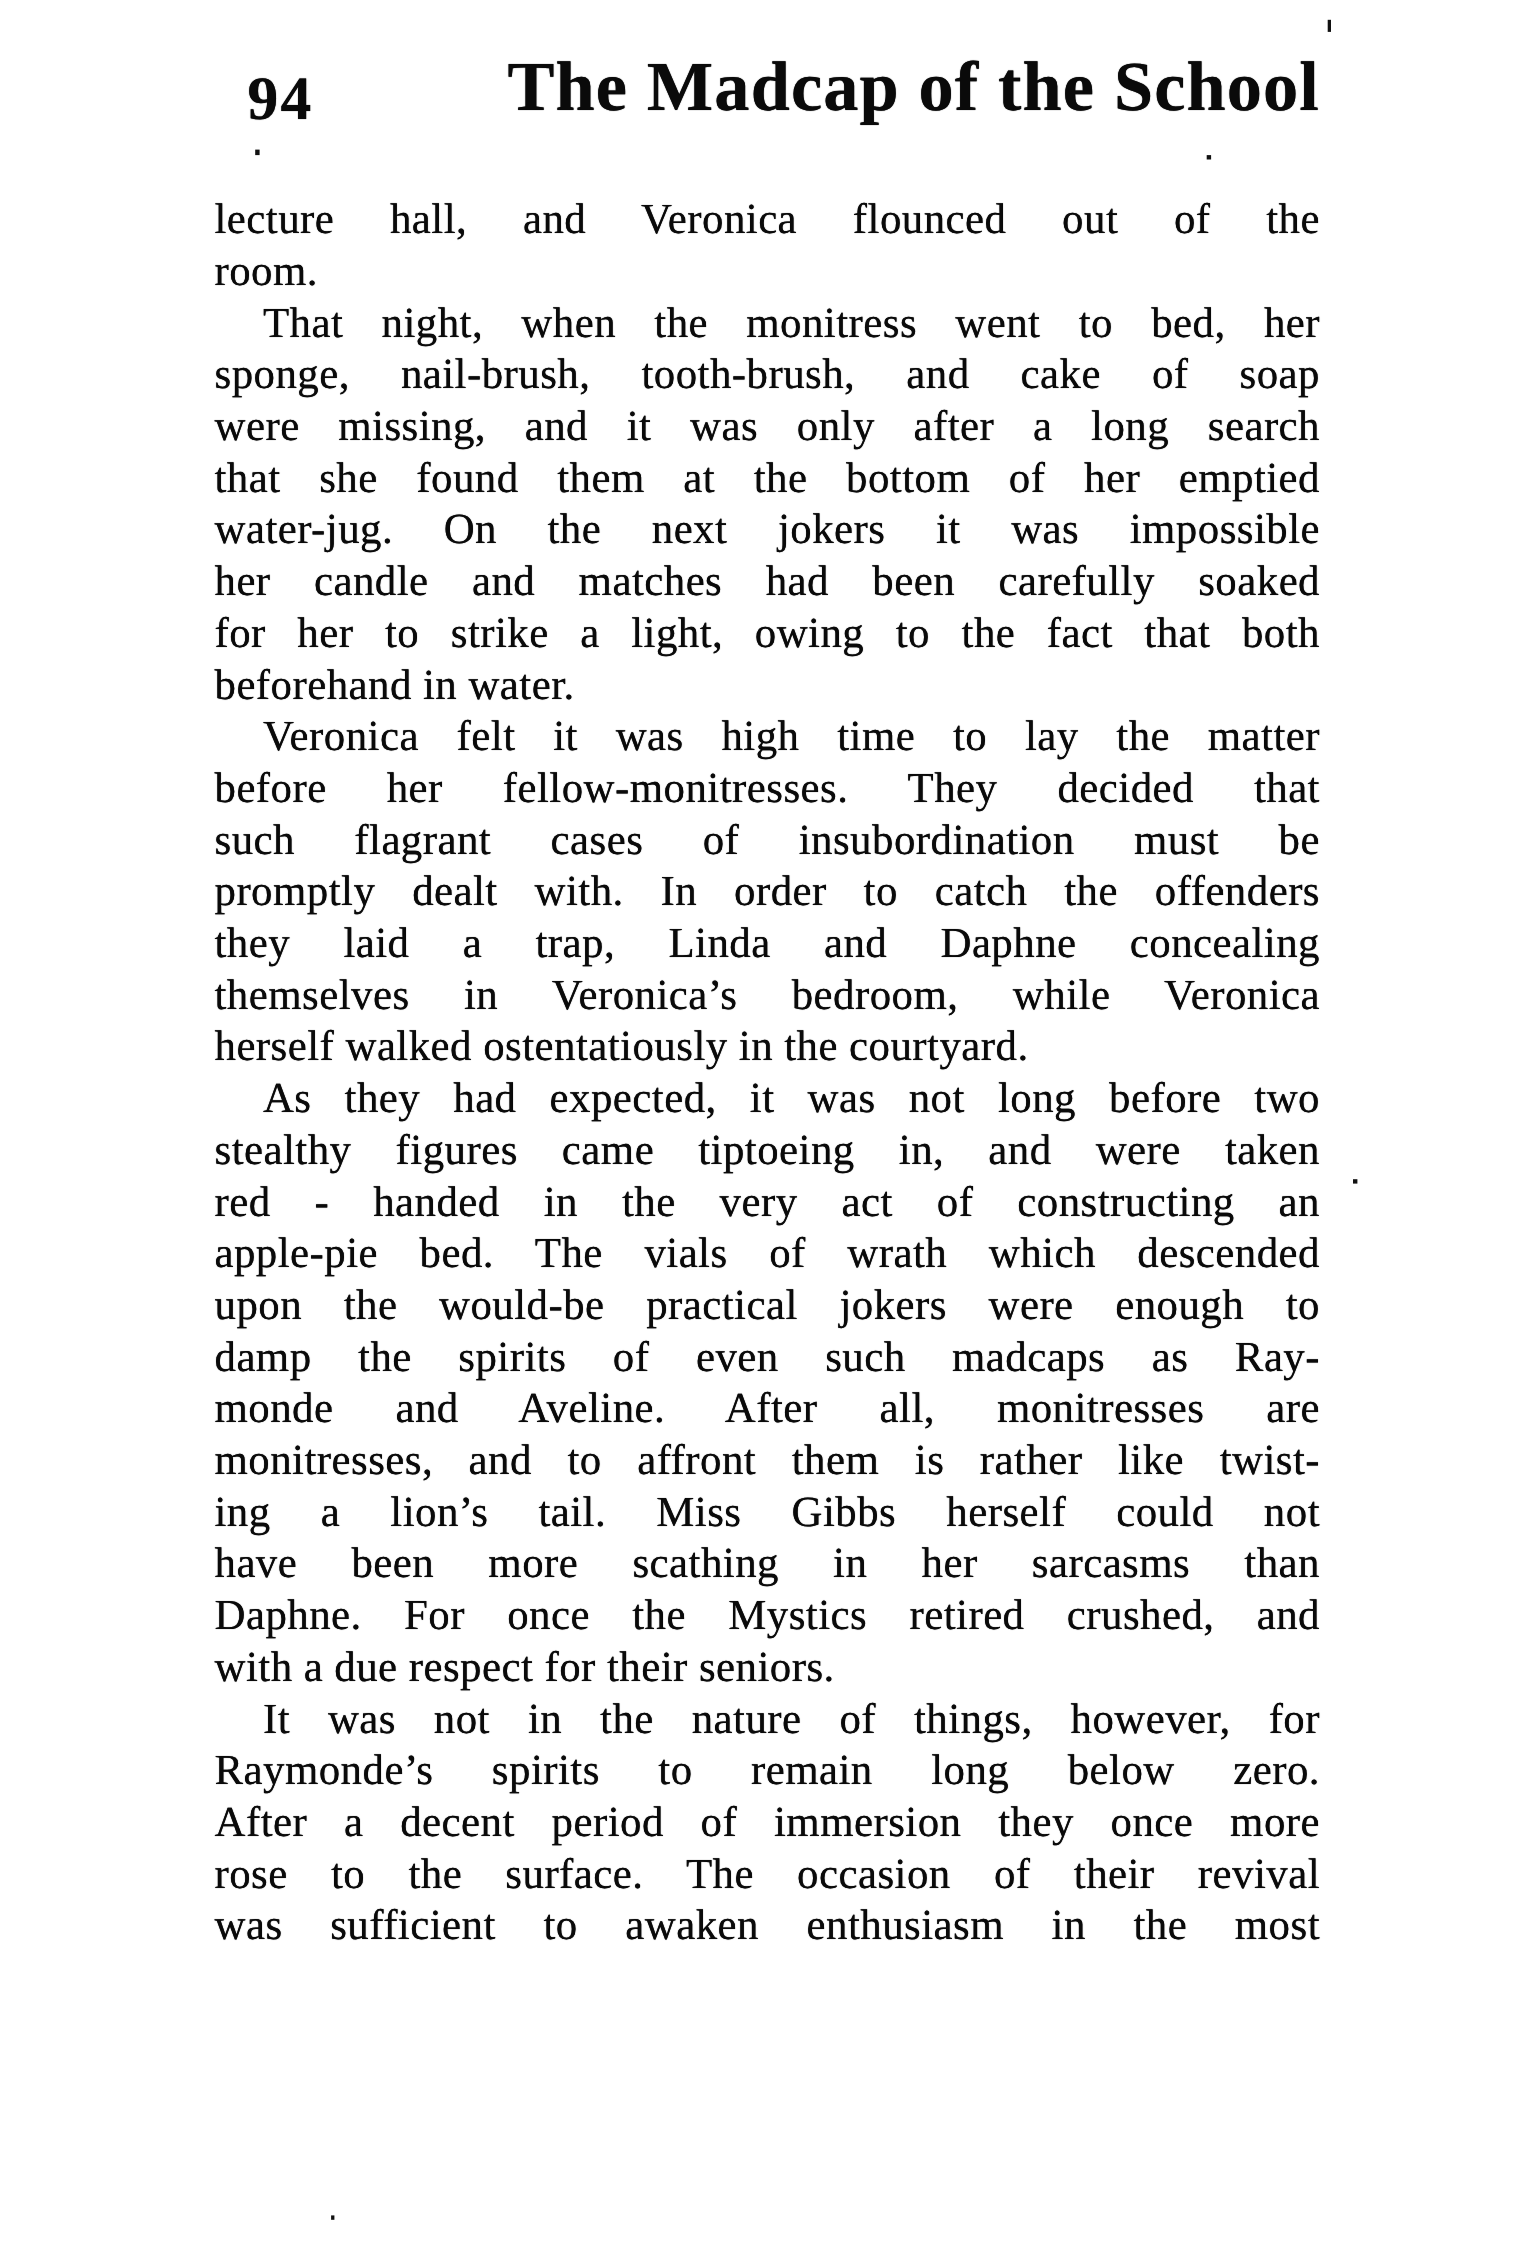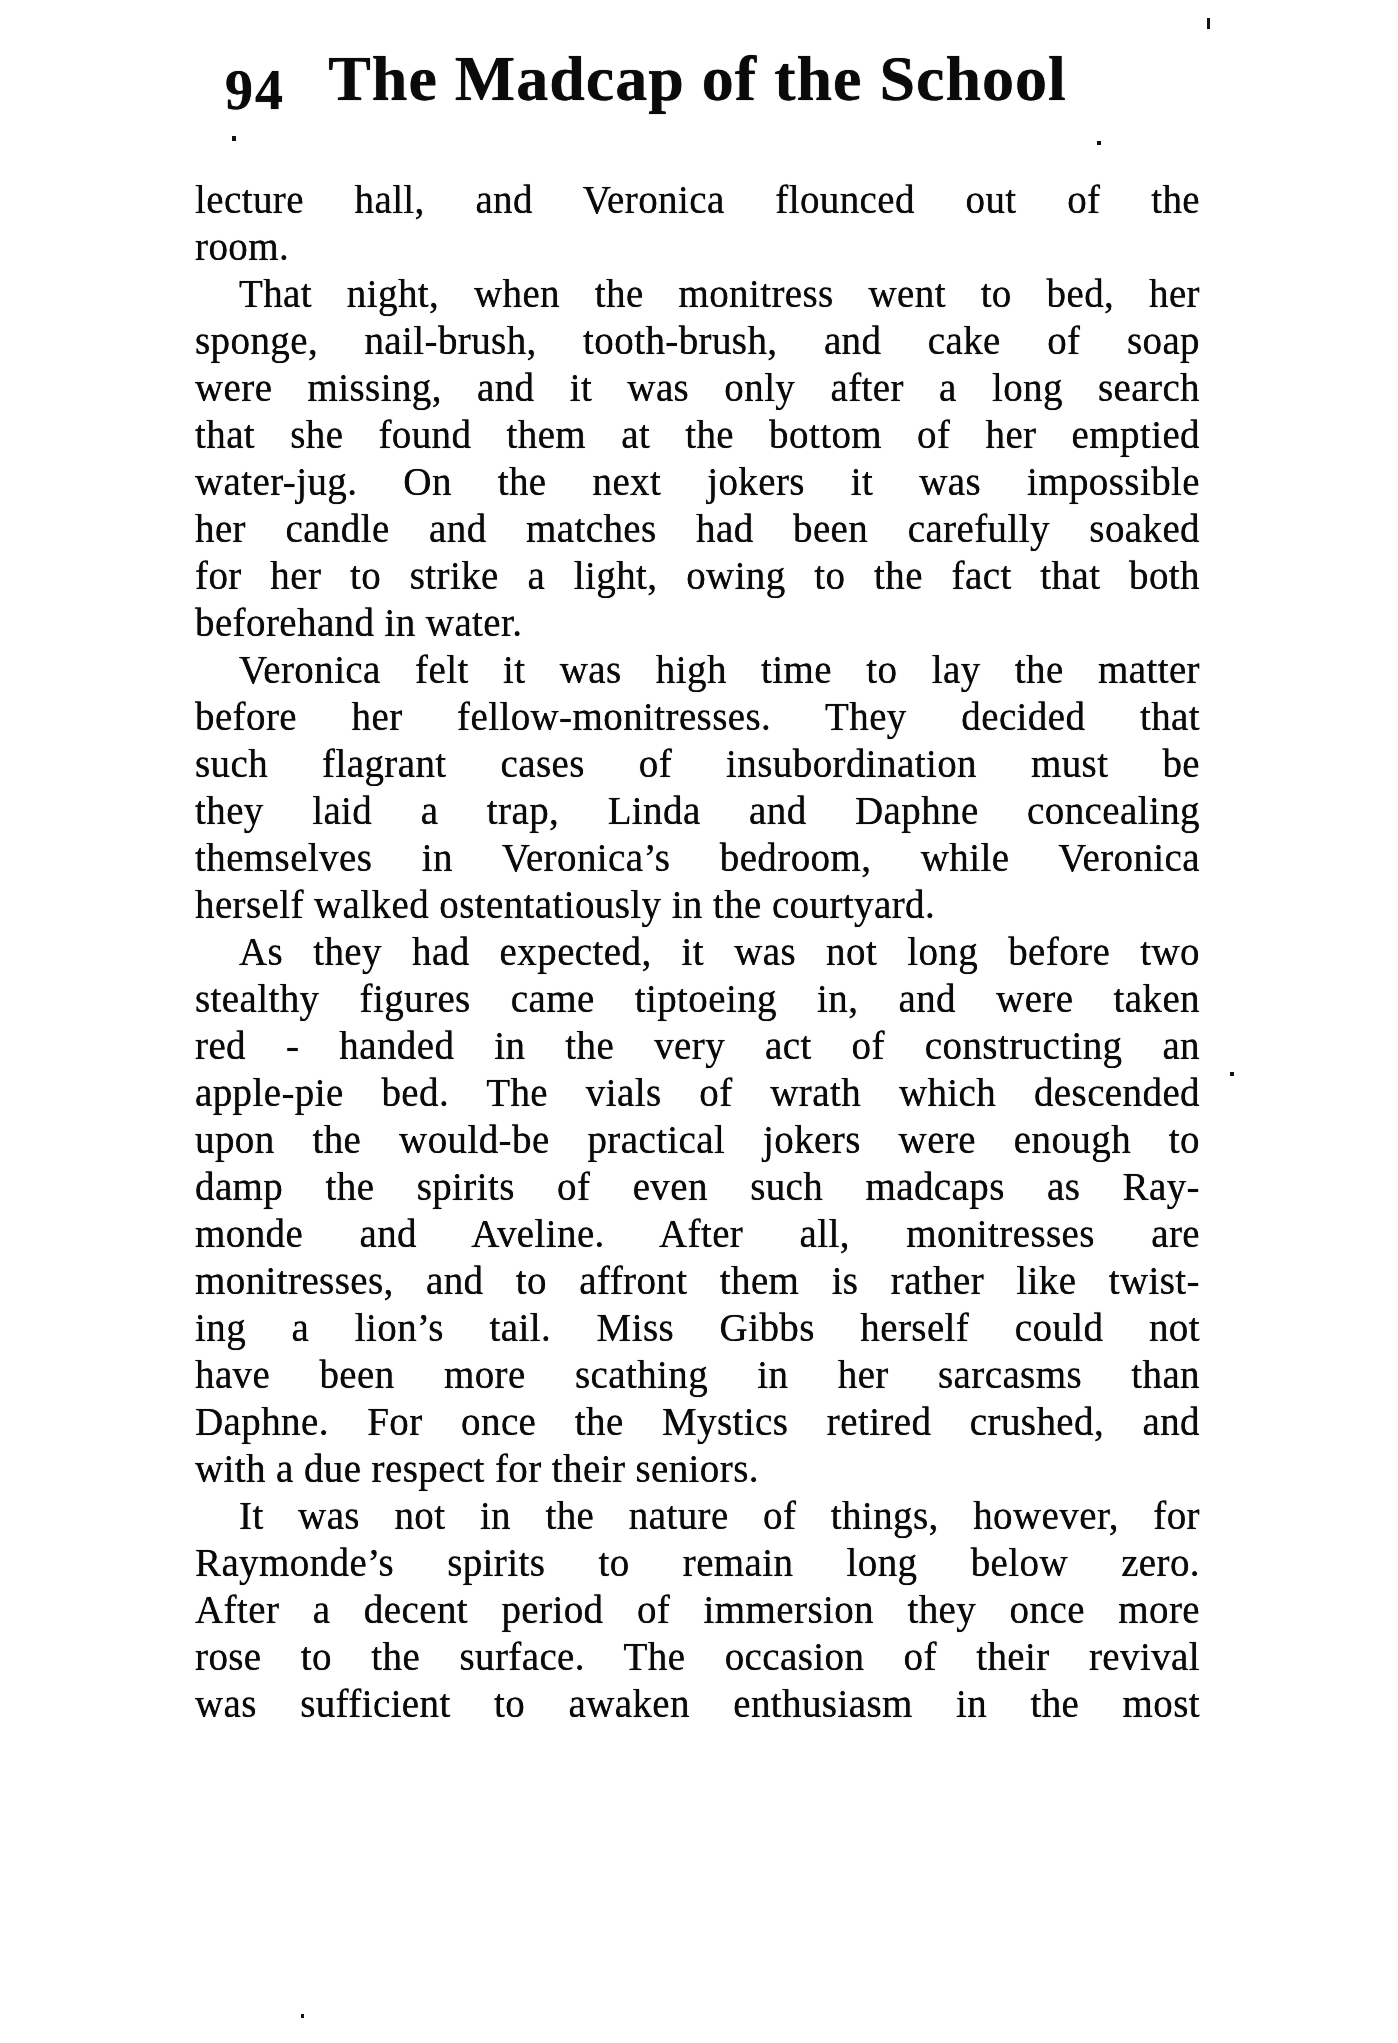--- a/index.html
+++ b/index.html
@@ -29,21 +29,21 @@
     position: absolute;
     left: 30px;
     top: 16px;
     font-size: 56px;
     font-weight: bold;
     letter-spacing: 2px;
     text-shadow: 0 0 0.8px currentColor;
   }
   .page-title {
     margin: 0;
-    text-align: center;
+    text-align: right;
     font-size: 64px;
     font-weight: bold;
     letter-spacing: 1px;
     white-space: nowrap;
     text-shadow: 0 0 0.8px currentColor;
   }
   
   .page-body {
     position: absolute;
     top: 176px;
@@ -99,20 +99,21 @@
         <div class="line">that she found them at the bottom of her emptied</div>
         <div class="line">water-jug. On the next jokers it was impossible</div>
         <div class="line">her candle and matches had been carefully soaked</div>
         <div class="line">for her to strike a light, owing to the fact that both</div>
         <div class="line last">beforehand in water.</div>
       </div>
       <div class="paragraph indent">
         <div class="line">Veronica felt it was high time to lay the matter</div>
         <div class="line">before her fellow-monitresses. They decided that</div>
         <div class="line">such flagrant cases of insubordination must be</div>
+        <div class="line">promptly dealt with. In order to catch the offenders</div>
         <div class="line">they laid a trap, Linda and Daphne concealing</div>
         <div class="line">themselves in Veronica’s bedroom, while Veronica</div>
         <div class="line last">herself walked ostentatiously in the courtyard.</div>
       </div>
       <div class="paragraph indent">
         <div class="line">As they had expected, it was not long before two</div>
         <div class="line">stealthy figures came tiptoeing in, and were taken</div>
         <div class="line">red - handed in the very act of constructing an</div>
         <div class="line">apple-pie bed. The vials of wrath which descended</div>
         <div class="line">upon the would-be practical jokers were enough to</div>

